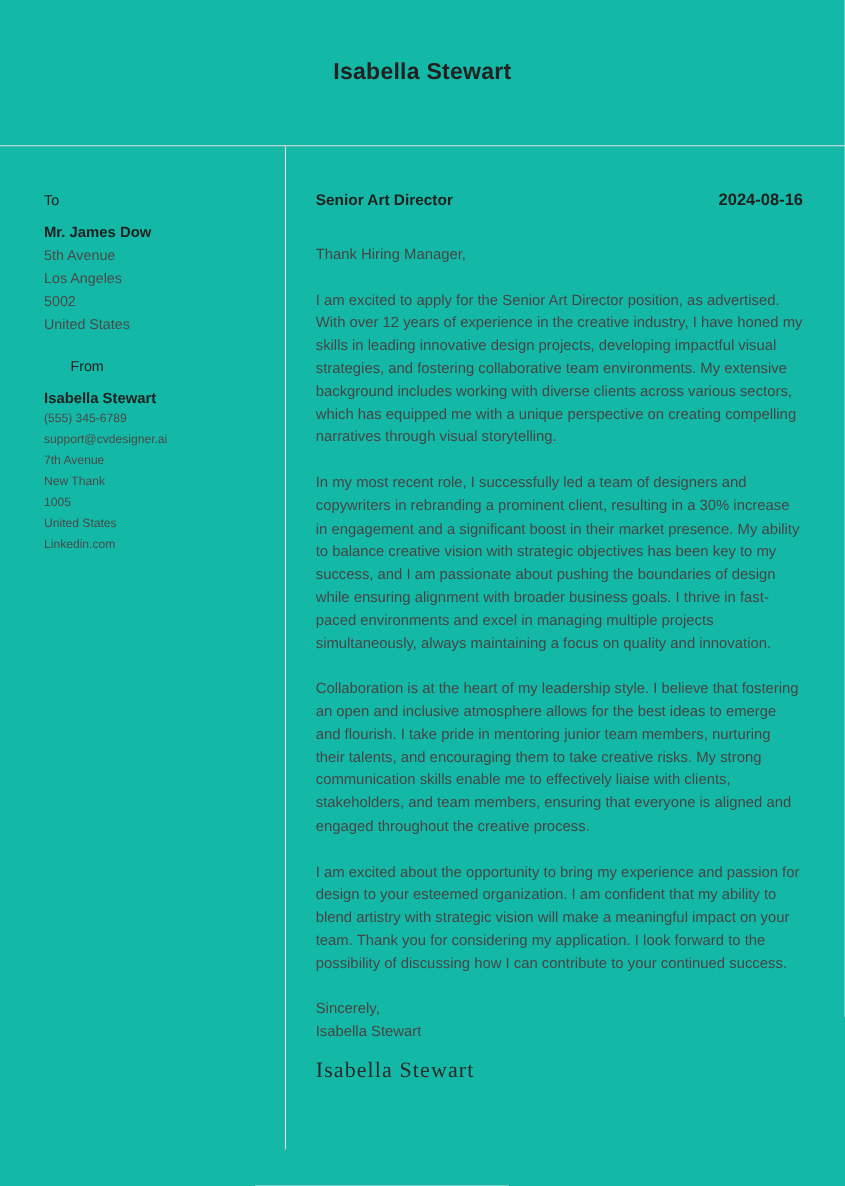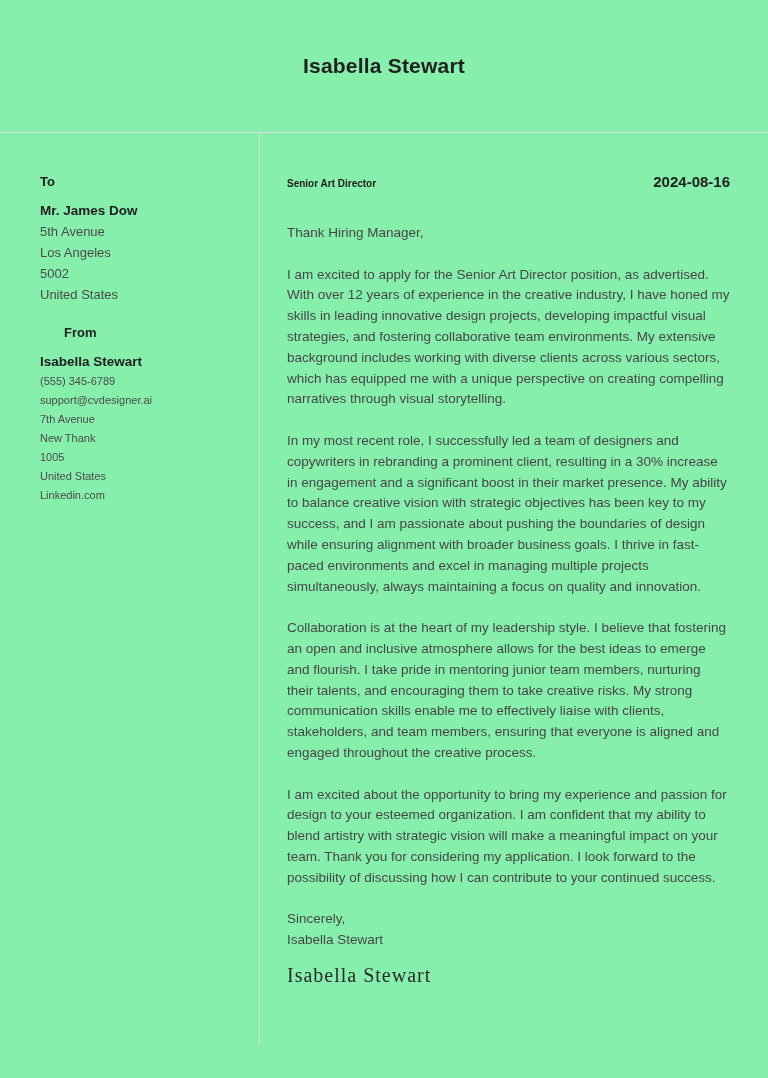--- a/index.html
+++ b/index.html
@@ -6,21 +6,21 @@
   html, body { background: #ffffff; }
   body {
     font-family: "Liberation Sans", sans-serif;
     width: 768px;
     height: 1078px;
     overflow: hidden;
   }
   .page {
     width: 768px;
     height: 1078px;
-    background: #86efac;
+    background: #14b8a6;
     position: relative;
   }
   .doc-header {
     height: 133px;
     display: flex;
     align-items: center;
     justify-content: center;
     border-bottom: 1px solid #dcdcdc;
   }
   .doc-name {
@@ -34,21 +34,21 @@
     height: 912px; 
   }
   .sidebar {
     width: 260px;
     flex: 0 0 260px;
     border-right: 1px solid #dcdcdc;
     padding: 38px 18px 0 40px;
   }
   .section-label {
     font-size: 13px;
-    font-weight: bold;
+    font-weight: normal;
     color: #212121;
     line-height: 21px;
   }
   .party-name {
     font-size: 13.5px;
     font-weight: bold;
     color: #212121;
     line-height: 21px;
     margin-top: 8px;
   }
@@ -67,21 +67,21 @@
     flex: 1 1 auto;
     padding: 38px 38px 0 27px;
   }
   .title-row {
     display: flex;
     justify-content: space-between;
     align-items: baseline;
     line-height: 21px;
   }
   .job-title {
-    font-size: 10px;
+    font-size: 14px;
     font-weight: bold;
     color: #212121;
   }
   .letter-date {
     font-size: 15px;
     font-weight: bold;
     color: #212121;
   }
   .salutation {
     margin-top: 29px;

